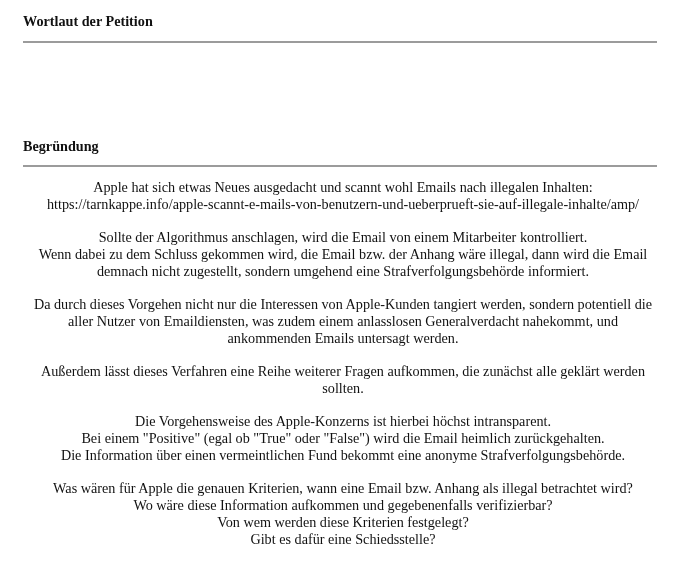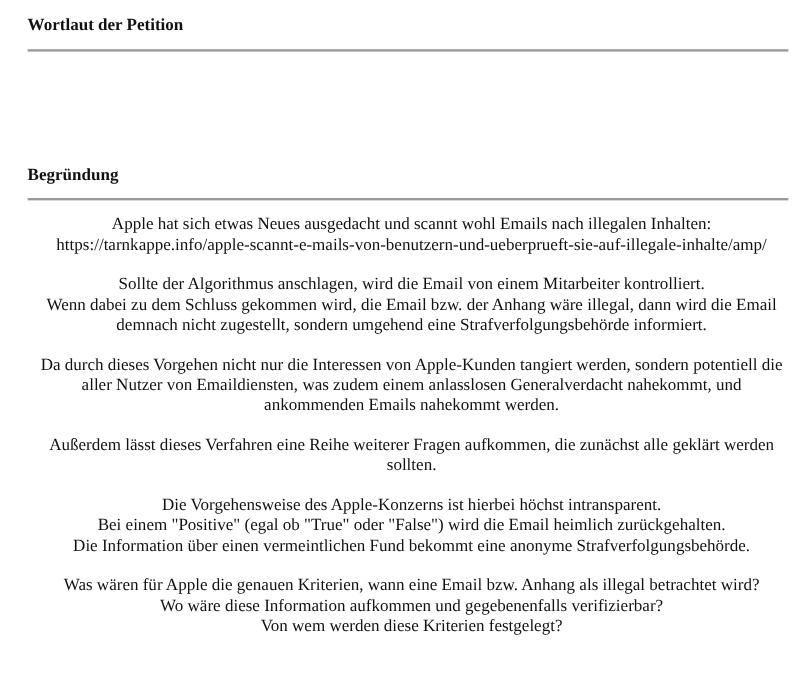--- a/index.html
+++ b/index.html
@@ -68,31 +68,32 @@
       <span class="line">https://tarnkappe.info/apple-scannt-e-mails-von-benutzern-und-ueberprueft-sie-auf-illegale-inhalte/amp/</span>
     </p>
     <p class="para">
       <span class="line">Sollte der Algorithmus anschlagen, wird die Email von einem Mitarbeiter kontrolliert.</span>
       <span class="line">Wenn dabei zu dem Schluss gekommen wird, die Email bzw. der Anhang wäre illegal, dann wird die Email</span>
       <span class="line">demnach nicht zugestellt, sondern umgehend eine Strafverfolgungsbehörde informiert.</span>
     </p>
     <p class="para">
       <span class="line">Da durch dieses Vorgehen nicht nur die Interessen von Apple-Kunden tangiert werden, sondern potentiell die</span>
       <span class="line">aller Nutzer von Emaildiensten, was zudem einem anlasslosen Generalverdacht nahekommt, und</span>
-      <span class="line">ankommenden Emails nahekommt werden.</span>
+      <span class="line">ankommenden Emails untersagt werden.</span>
     </p>
     <p class="para">
       <span class="line">Außerdem lässt dieses Verfahren eine Reihe weiterer Fragen aufkommen, die zunächst alle geklärt werden</span>
       <span class="line">sollten.</span>
     </p>
     <p class="para">
       <span class="line">Die Vorgehensweise des Apple-Konzerns ist hierbei höchst intransparent.</span>
       <span class="line">Bei einem "Positive" (egal ob "True" oder "False") wird die Email heimlich zurückgehalten.</span>
       <span class="line">Die Information über einen vermeintlichen Fund bekommt eine anonyme Strafverfolgungsbehörde.</span>
     </p>
     <p class="para">
       <span class="line">Was wären für Apple die genauen Kriterien, wann eine Email bzw. Anhang als illegal betrachtet wird?</span>
       <span class="line">Wo wäre diese Information aufkommen und gegebenenfalls verifizierbar?</span>
       <span class="line">Von wem werden diese Kriterien festgelegt?</span>
+      <span class="line">Gibt es dafür eine Schiedsstelle?</span>
     </p>
   </div>
 
 </div>
 
 </body></html>

